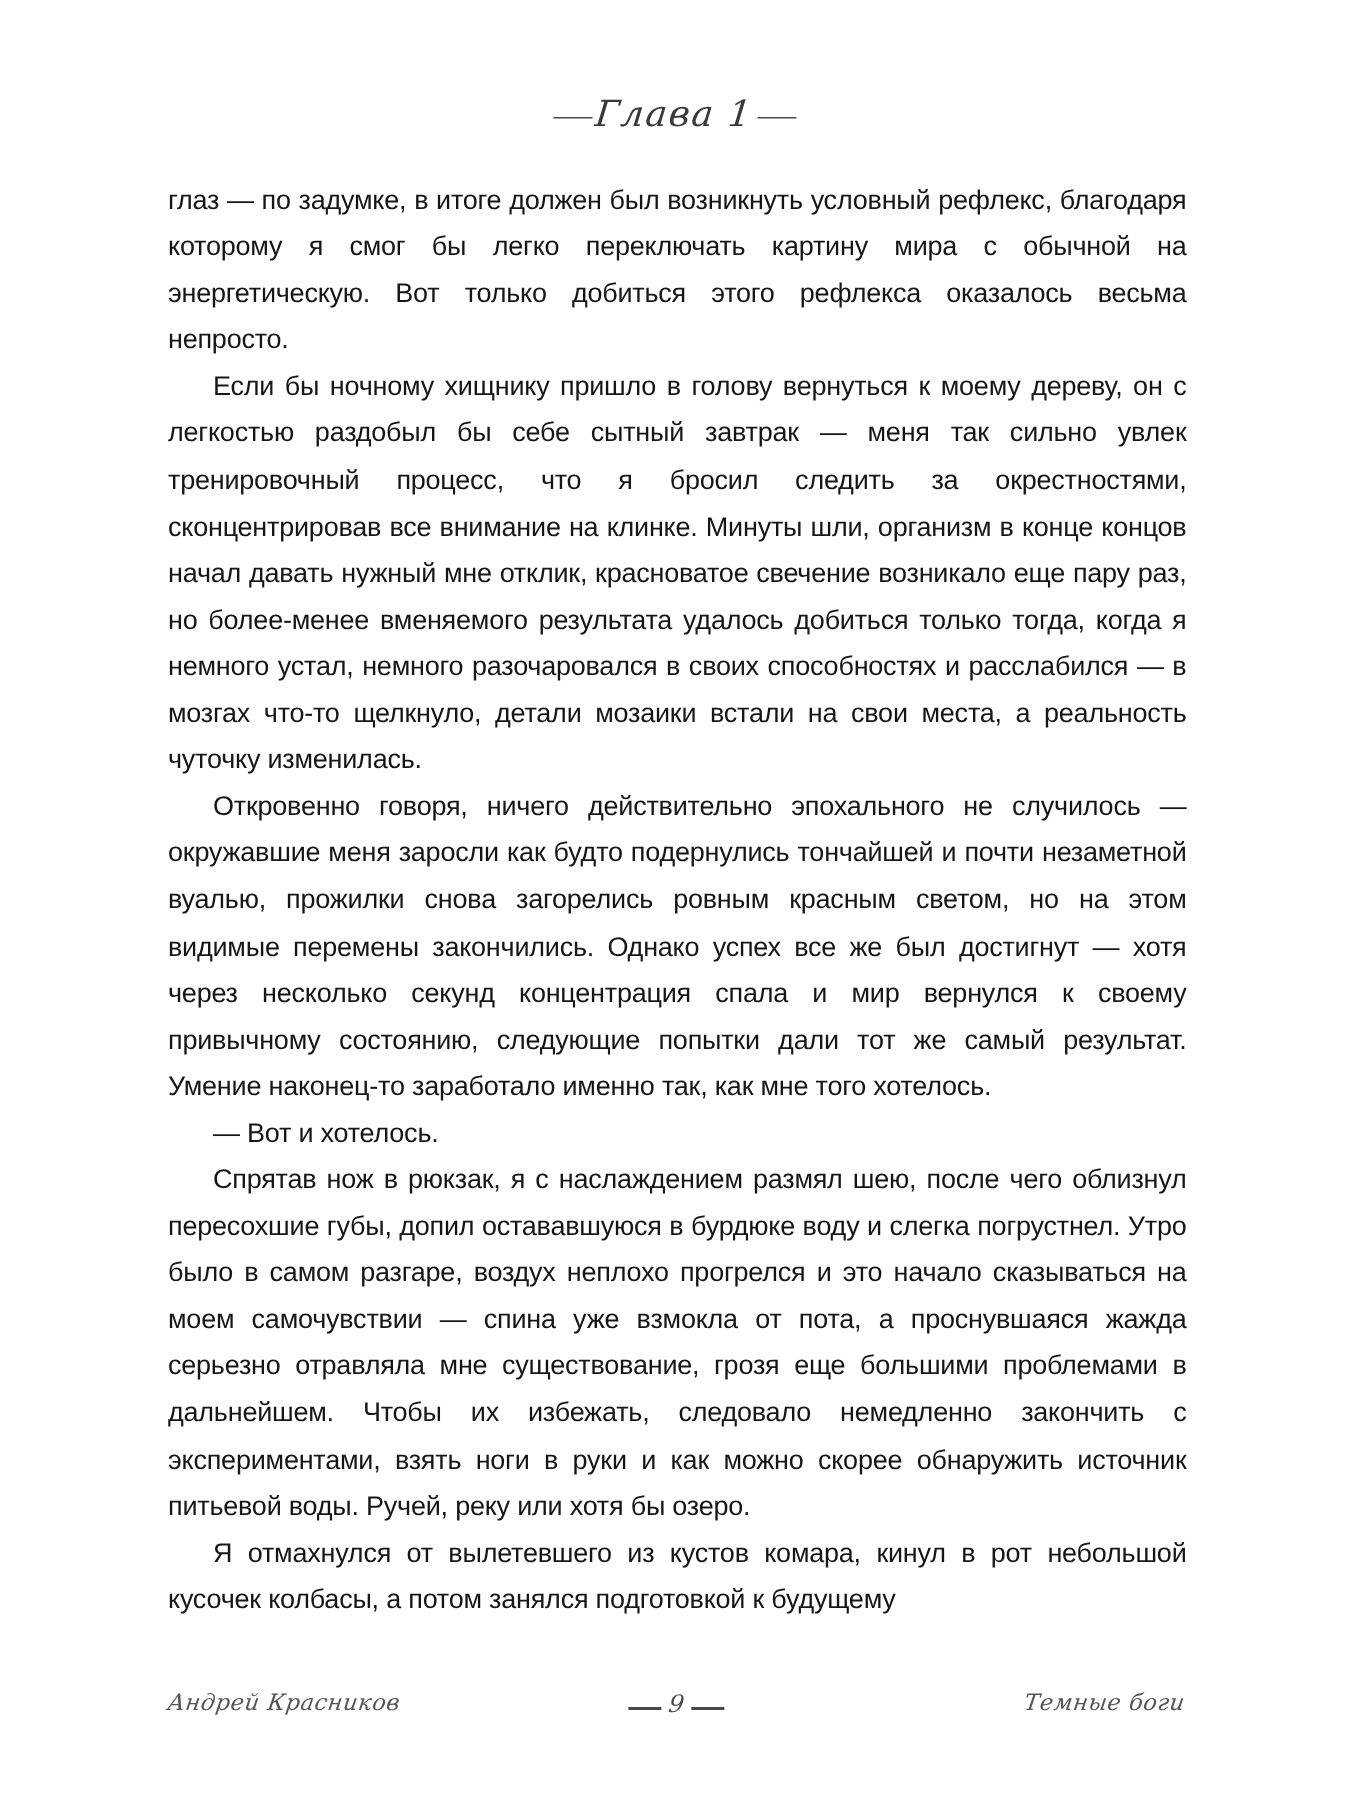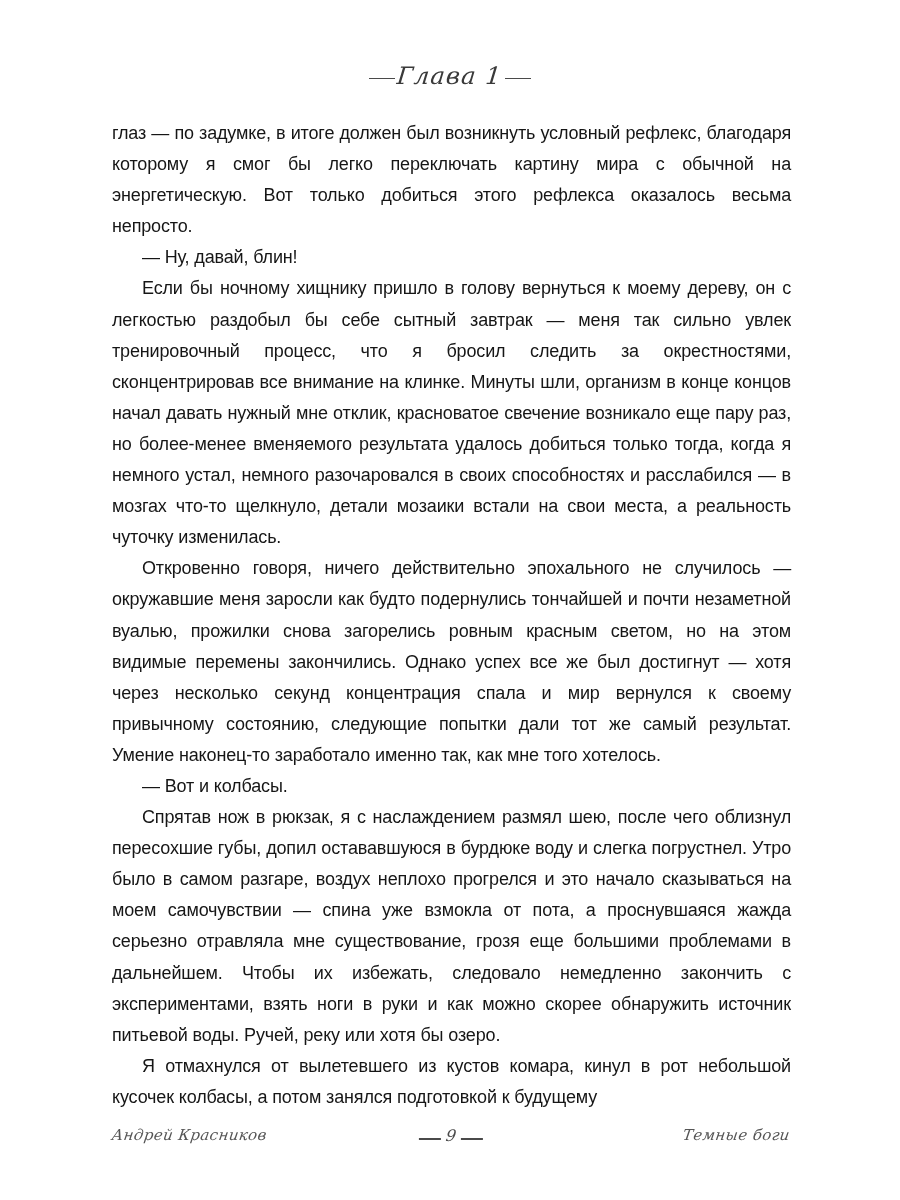--- a/index.html
+++ b/index.html
@@ -141,24 +141,23 @@
 <div class="page">
 
   <div class="chapter-head">
     <span class="rule"></span>
     <span class="chapter-title">Глава 1</span>
     <span class="rule"></span>
   </div>
 
   <div class="body-block">
     <p class="para no-indent last-line-left">глаз — по задумке, в итоге должен был возникнуть условный рефлекс, благодаря которому я смог бы легко переключать картину мира с обычной на энергетическую. Вот только добиться этого рефлекса оказалось весьма непросто.</p>
-    <p class="para dialogue">— Ну, давай, блин!</p>
     <p class="para last-line-left">Если бы ночному хищнику пришло в голову вернуться к моему дереву, он с легкостью раздобыл бы себе сытный завтрак — меня так сильно увлек тренировочный процесс, что я бросил следить за окрестностями, сконцентрировав все внимание на клинке. Минуты шли, организм в конце концов начал давать нужный мне отклик, красноватое свечение возникало еще пару раз, но более-менее вменяемого результата удалось добиться только тогда, когда я немного устал, немного разочаровался в своих способностях и расслабился — в мозгах что-то щелкнуло, детали мозаики встали на свои места, а реальность чуточку изменилась.</p>
     <p class="para last-line-left">Откровенно говоря, ничего действительно эпохального не случилось — окружавшие меня заросли как будто подернулись тончайшей и почти незаметной вуалью, прожилки снова загорелись ровным красным светом, но на этом видимые перемены закончились. Однако успех все же был достигнут — хотя через несколько секунд концентрация спала и мир вернулся к своему привычному состоянию, следующие попытки дали тот же самый результат. Умение наконец-то заработало именно так, как мне того хотелось.</p>
-    <p class="para dialogue">— Вот и колбасы.</p>
+    <p class="para dialogue">— Вот и хотелось.</p>
     <p class="para last-line-left">Спрятав нож в рюкзак, я с наслаждением размял шею, после чего облизнул пересохшие губы, допил остававшуюся в бурдюке воду и слегка погрустнел. Утро было в самом разгаре, воздух неплохо прогрелся и это начало сказываться на моем самочувствии — спина уже взмокла от пота, а проснувшаяся жажда серьезно отравляла мне существование, грозя еще большими проблемами в дальнейшем. Чтобы их избежать, следовало немедленно закончить с экспериментами, взять ноги в руки и как можно скорее обнаружить источник питьевой воды. Ручей, реку или хотя бы озеро.</p>
     <p class="para">Я отмахнулся от вылетевшего из кустов комара, кинул в рот небольшой кусочек колбасы, а потом занялся подготовкой к будущему</p>
   </div>
 
   <div class="footer">
     <span class="footer-item">Андрей Красников</span>
     <span class="footer-center">
       <span class="rule"></span>
       <span class="page-number">9</span>
       <span class="rule"></span>

